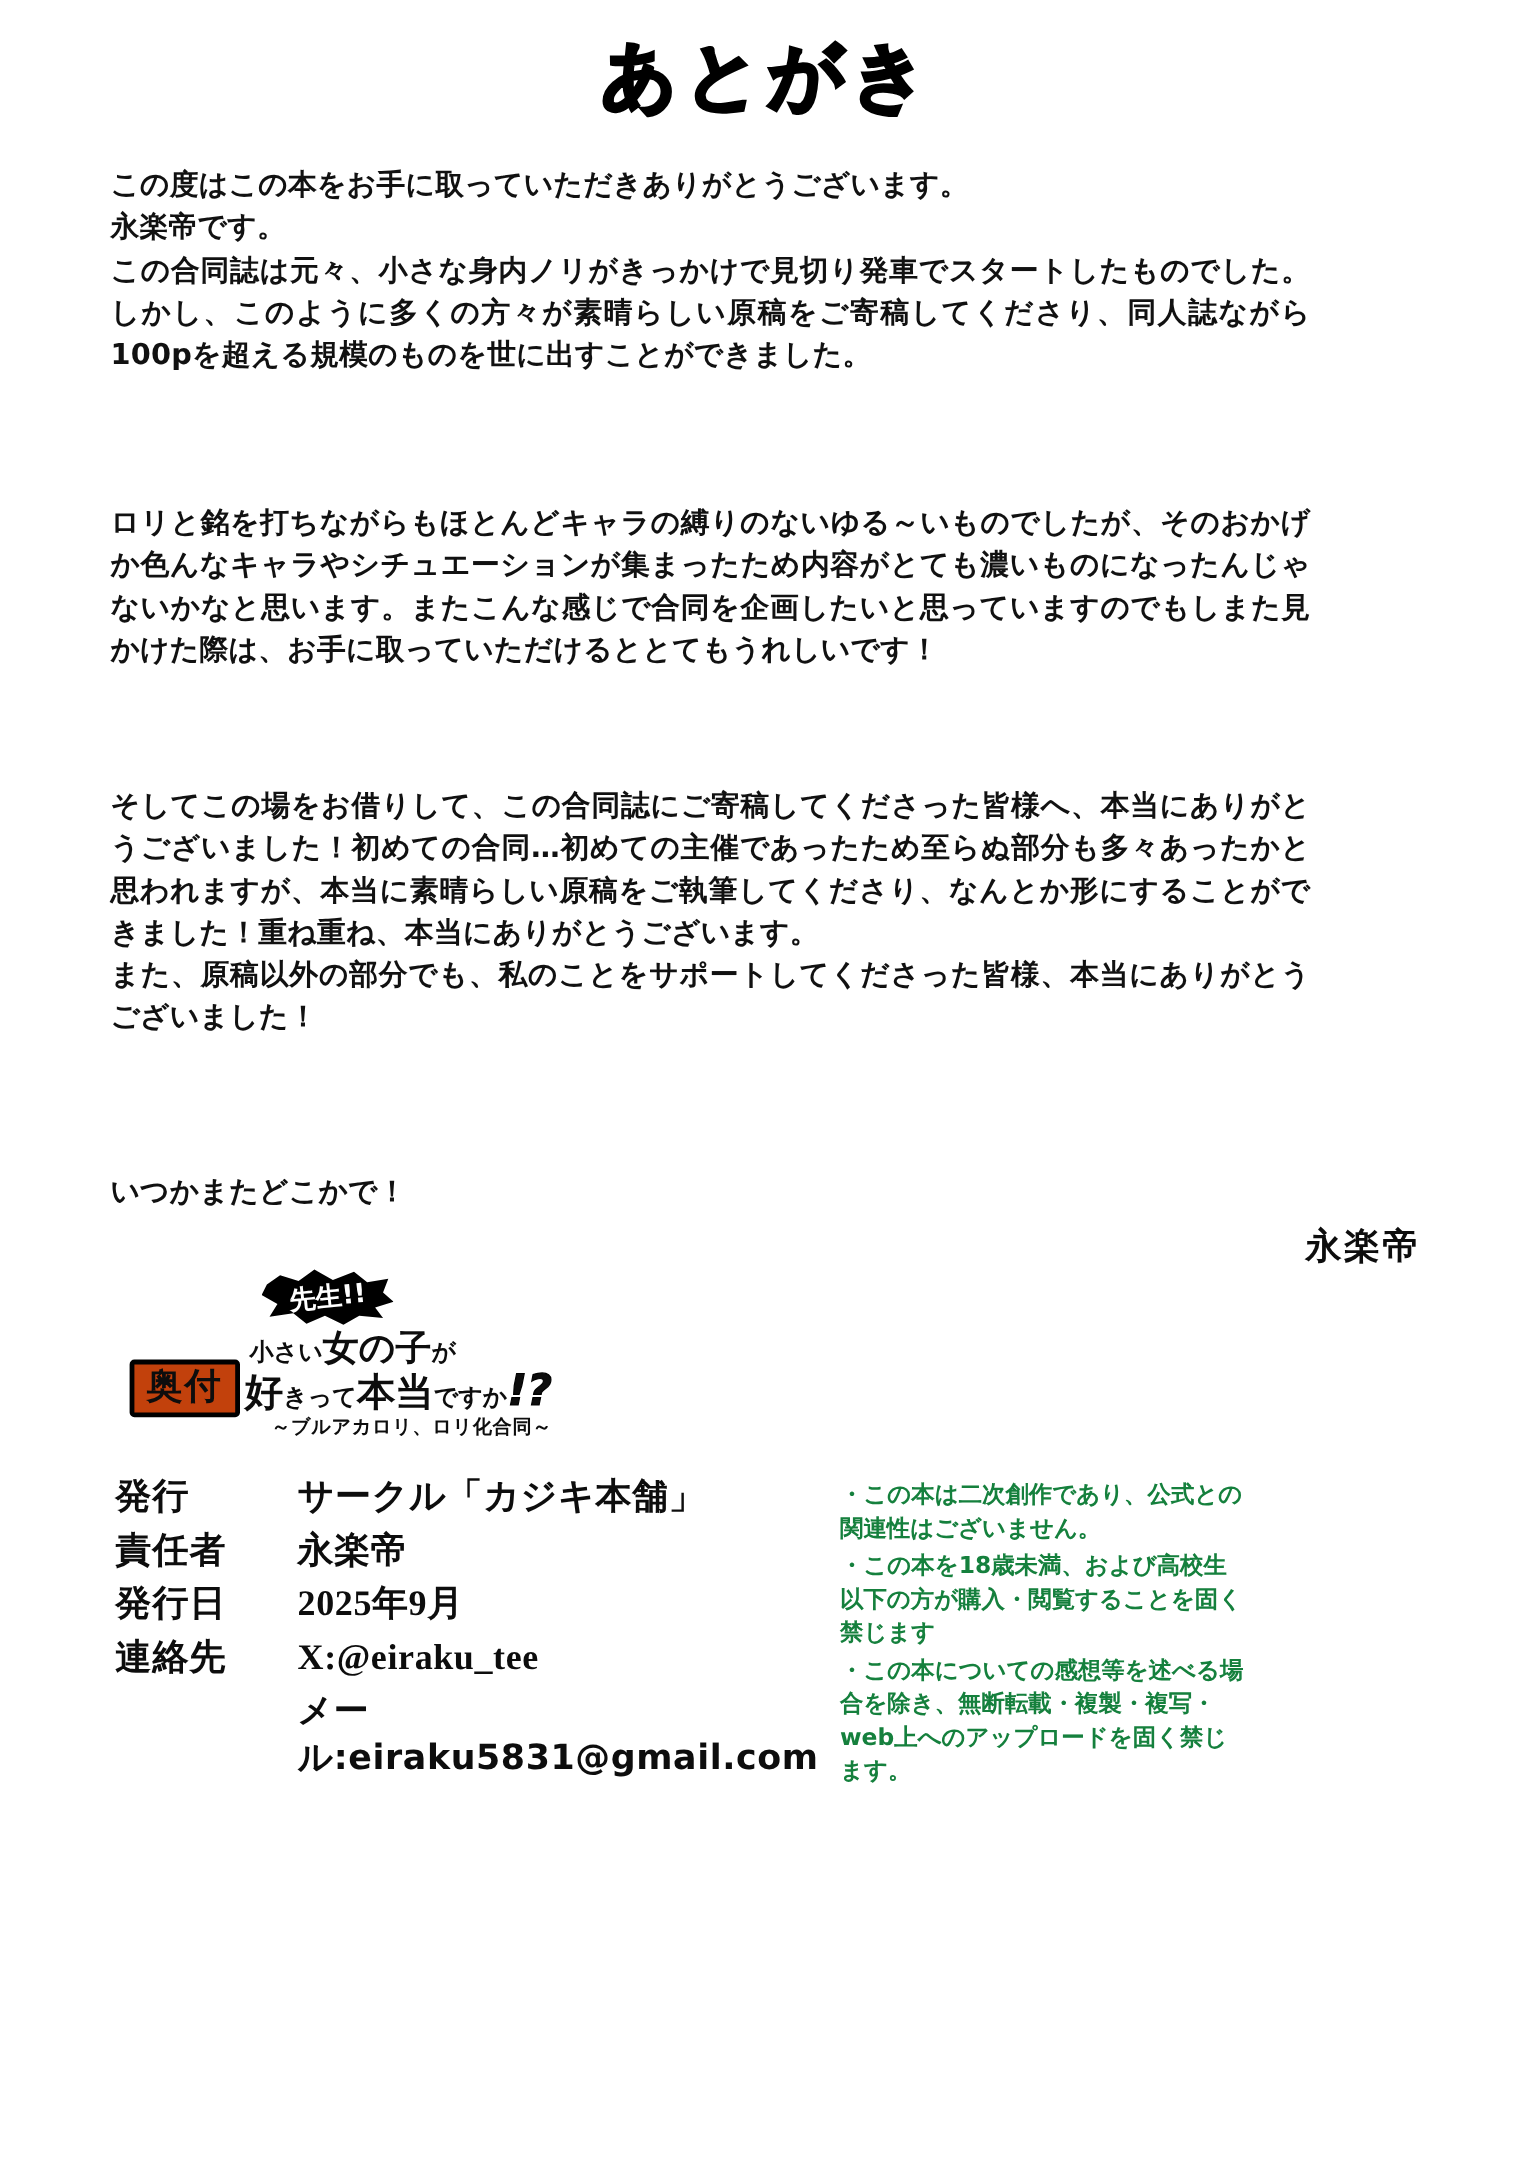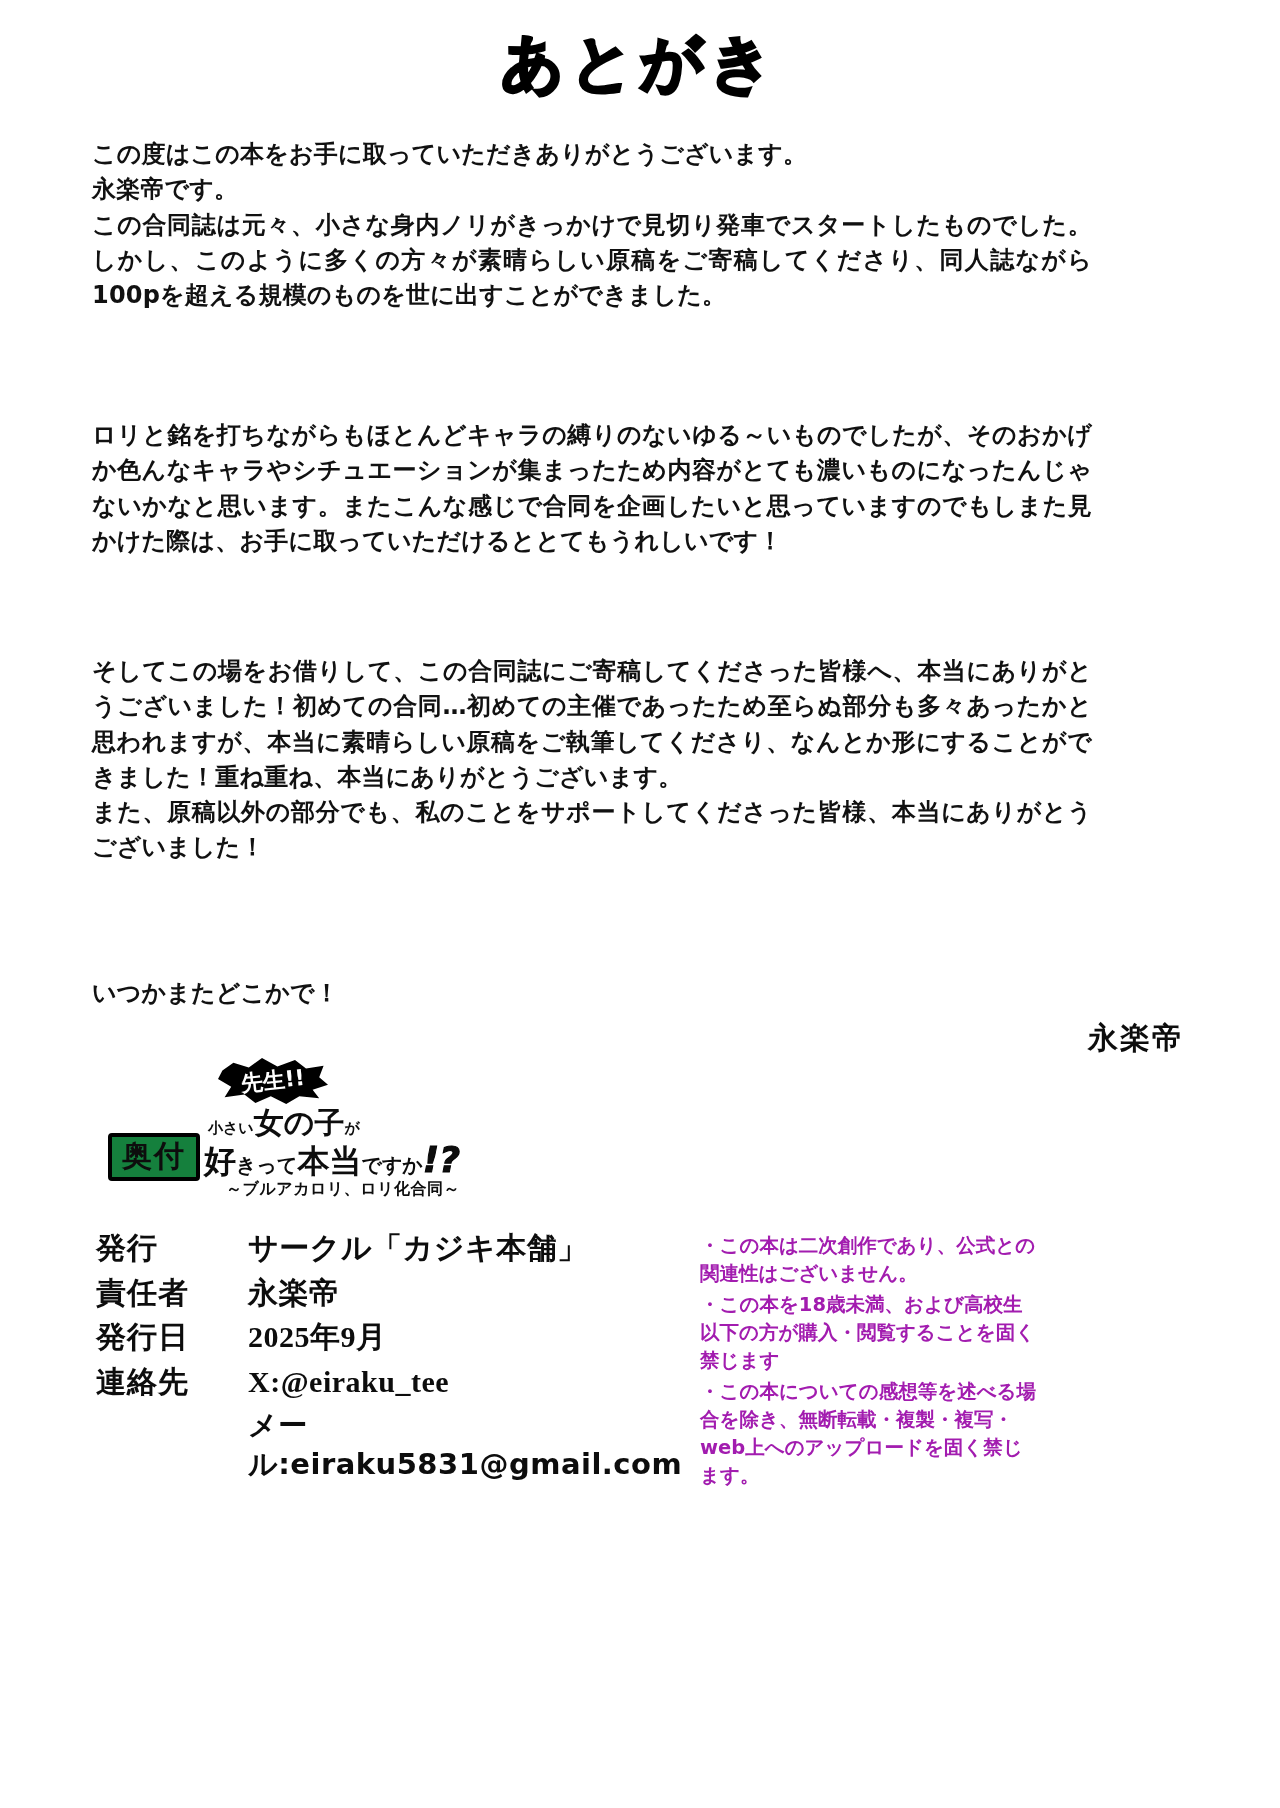--- a/index.html
+++ b/index.html
@@ -79,21 +79,21 @@
     position: absolute;
     left: 0px;
     top: 78px;
     border: 4px solid #000;
     border-radius: 4px;
     padding: 4px 10px 6px 10px;
     font-size: 30px;
     font-weight: 900;
     letter-spacing: 2px;
     line-height: 1;
-    background: #15803d;
+    background: #c2410c;
   }
   .burst {
     position: absolute;
     left: 110px;
     top: 2px;
     width: 110px;
     height: 48px;
   }
   .burst .burst-shape {
     position: absolute;
@@ -117,21 +117,21 @@
   }
   .logo-line1 {
     position: absolute;
     left: 100px;
     top: 48px;
     font-size: 30px;
     font-weight: 900;
     letter-spacing: 0px;
     white-space: nowrap;
   }
-  .logo-line1 .small { font-size: 15px; }
+  .logo-line1 .small { font-size: 20px; }
   .logo-line2 {
     position: absolute;
     left: 96px;
     top: 84px;
     font-size: 32px;
     font-weight: 900;
     white-space: nowrap;
   }
   .logo-line2 .small { font-size: 20px; }
   .logo-line2 .bang {
@@ -183,21 +183,21 @@
 
   
   .notices {
     position: absolute;
     left: 700px;
     top: 1232px;
     width: 340px;
     font-size: 19.5px;
     line-height: 1.42;
     font-weight: 700;
-    color: #a21caf;
+    color: #15803d;
   }
   .notices .note {
     margin: 0 0 4px 0;
     text-indent: 0;
   }
 </style>
 </head>
 <body>
 
 <div class="page">

